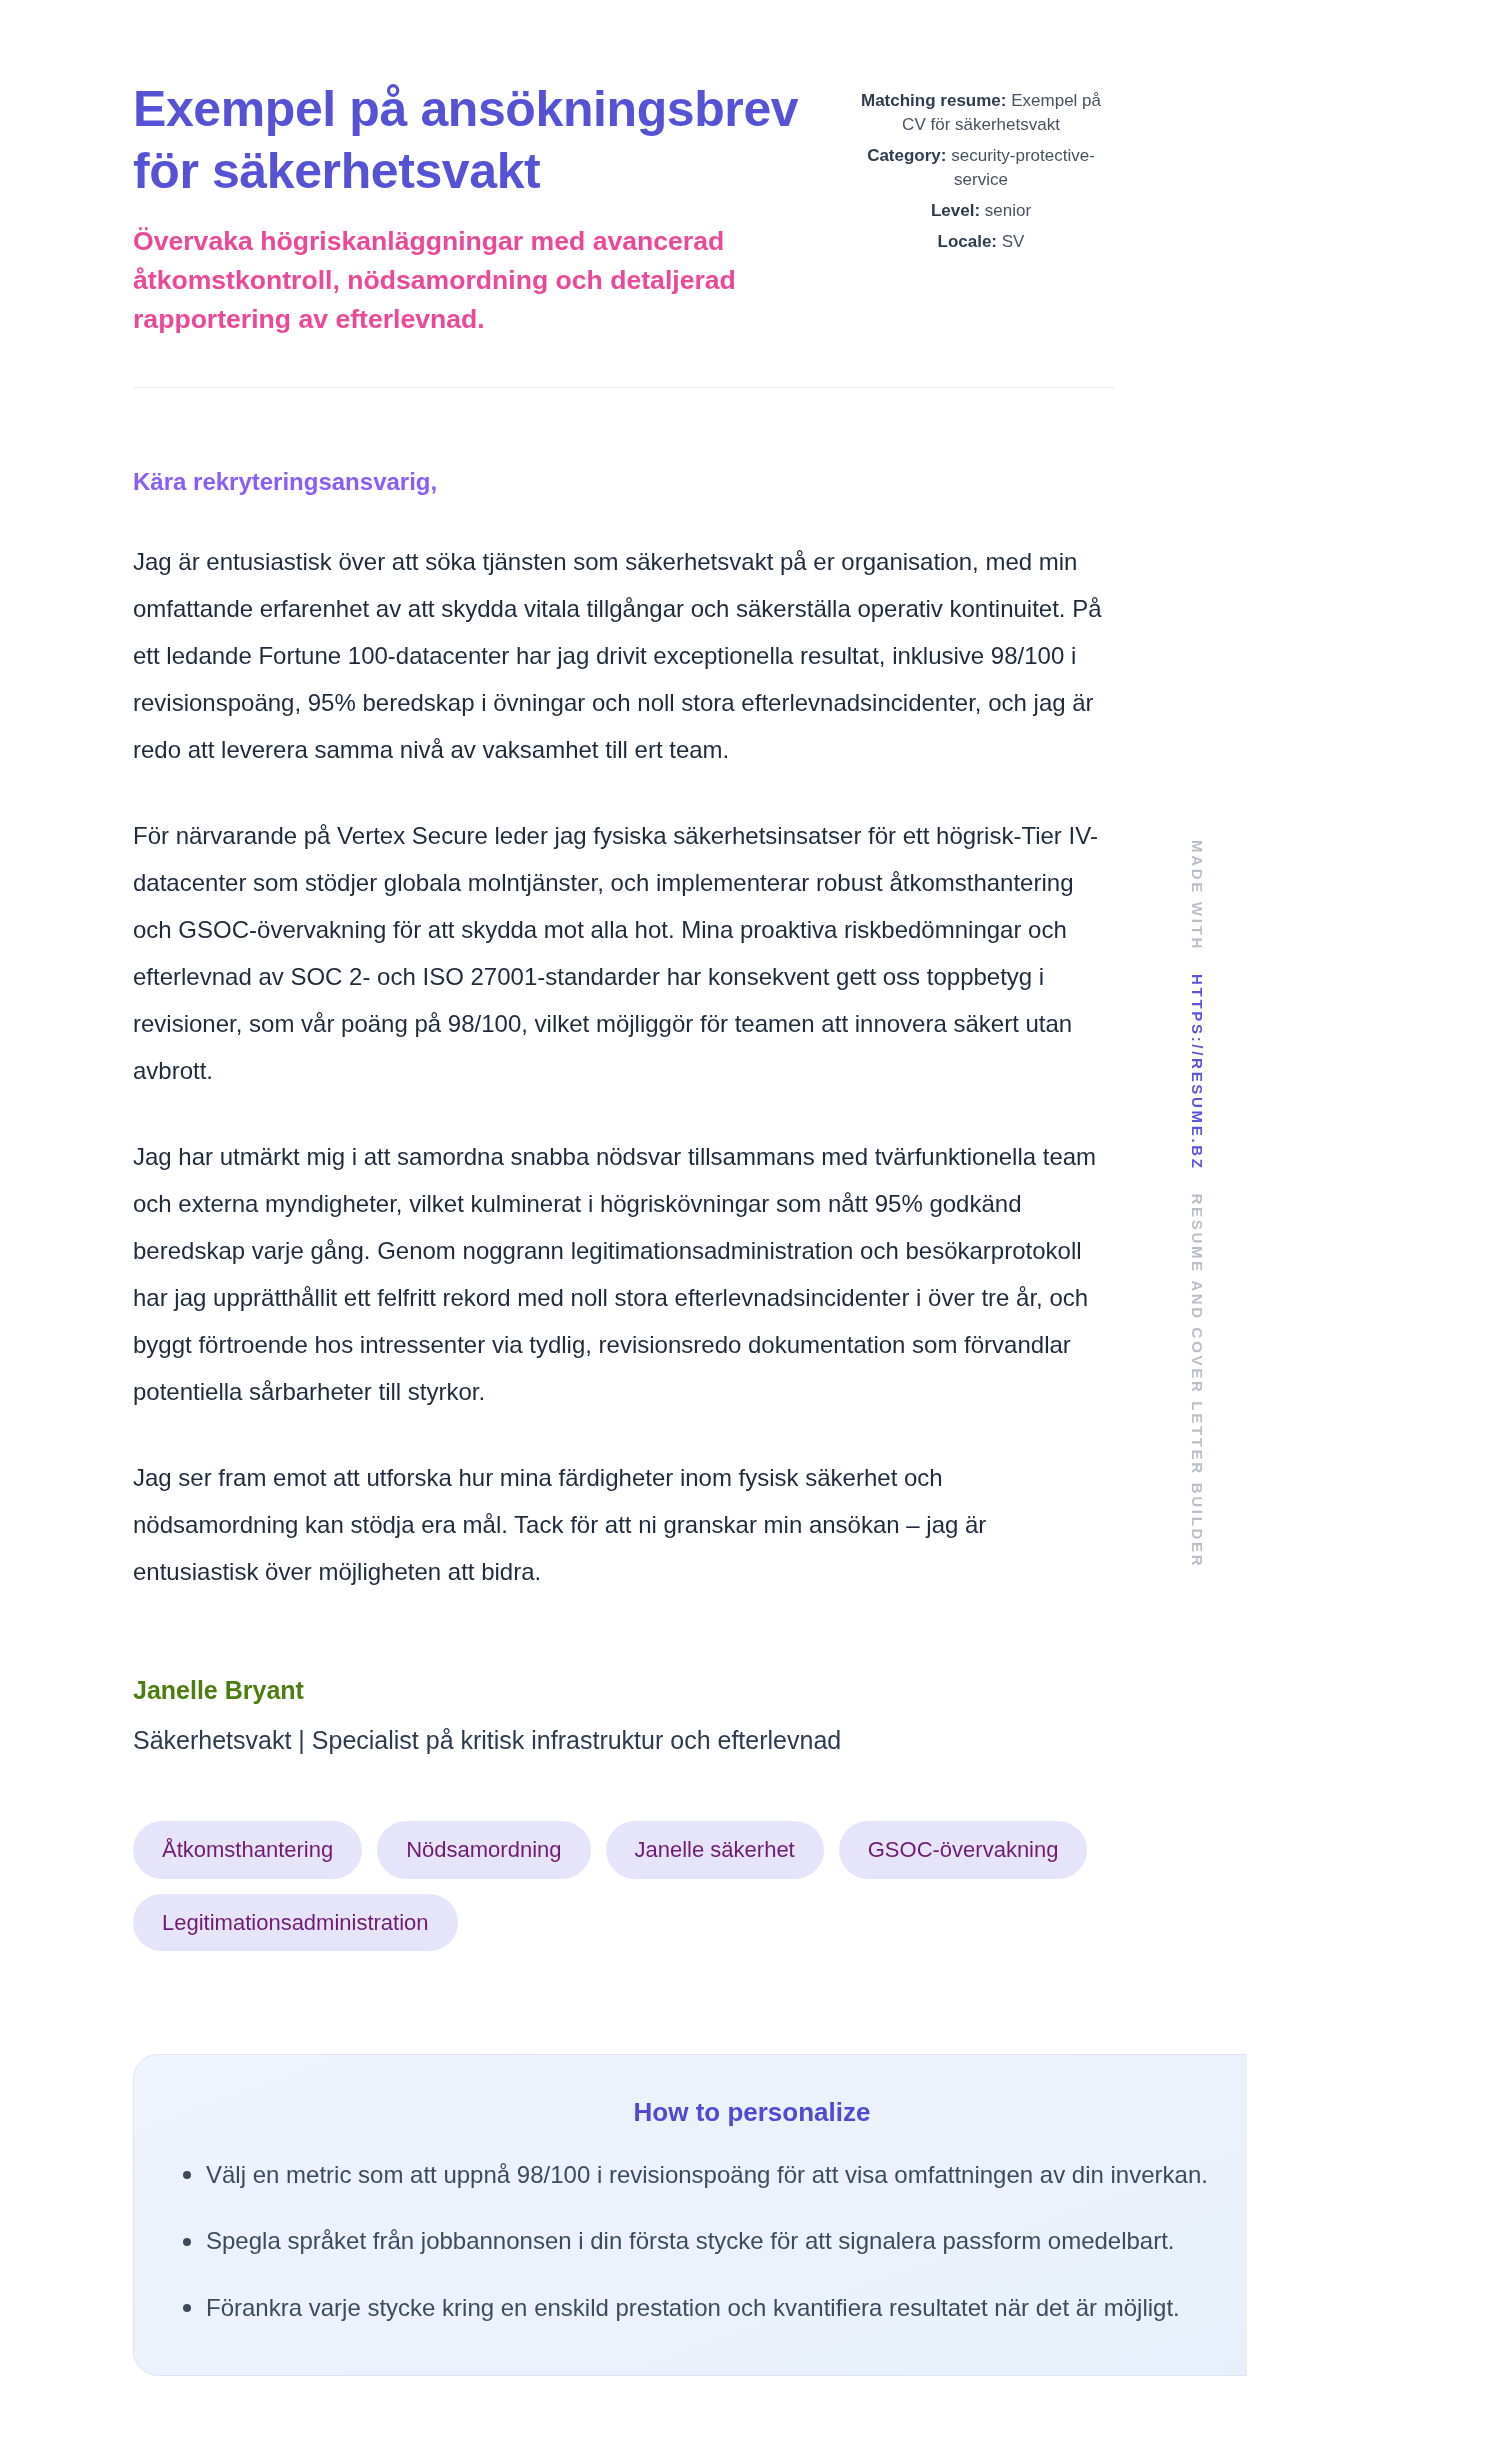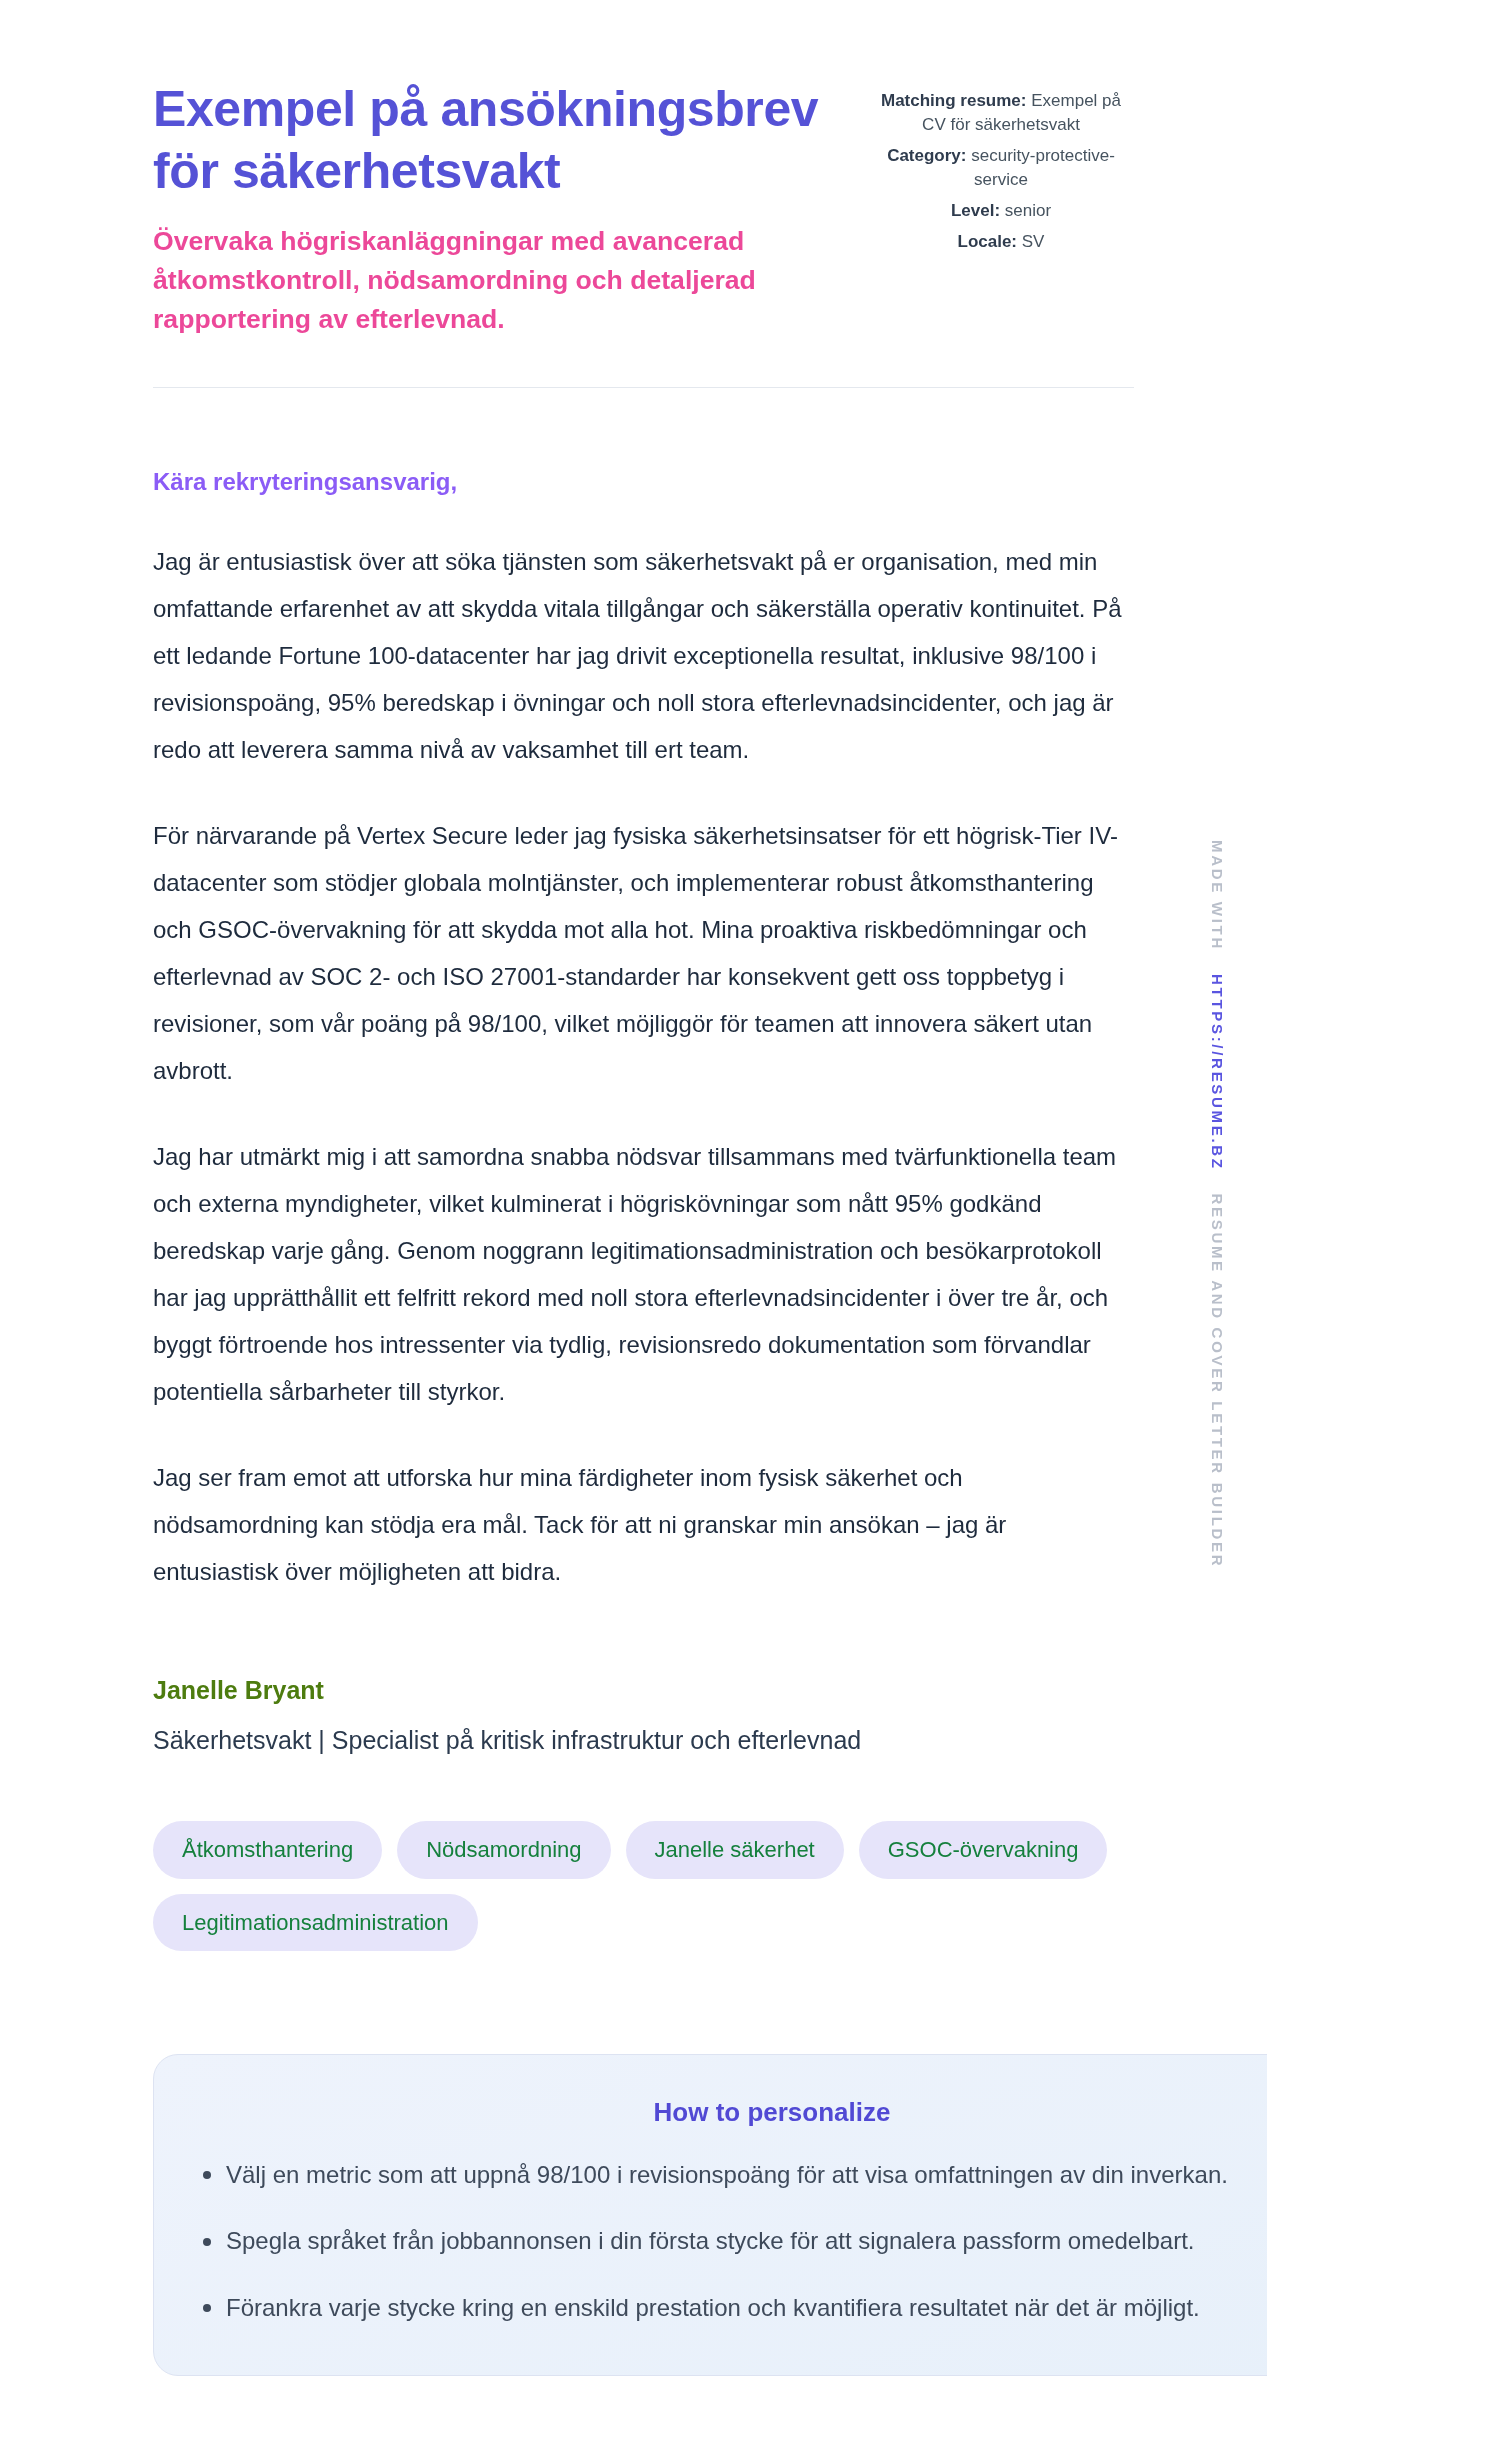--- a/index.html
+++ b/index.html
@@ -3,21 +3,20 @@
 <meta charset="utf-8">
 <style>
   html,body{margin:0;padding:0;background:#ffffff;}
   .page{
     position:relative;
     width:1247px;height:2462px;
     background:#ffffff;
     font-family:"Liberation Sans", sans-serif;
     overflow:hidden;
     box-sizing:border-box;
-    margin-left:20px;
   }
   .content{
     box-sizing:border-box;
     width:100%;
     padding:78px 133px 0 133px;
   }
   
   .header{display:flex;justify-content:space-between;align-items:flex-start;}
   .header-left{max-width:904px;}
   .page-title{
@@ -72,21 +71,21 @@
   .chips{
     margin-top:62px;
     display:flex;flex-wrap:wrap;gap:15px;
     max-width:1241px;
   }
   .chip{
     display:inline-block;
     box-sizing:border-box;
     padding:15px 29px;
     background:#e6e4fa;
-    color:#15803d;
+    color:#701a75;
     font-size:22px;line-height:27.5px;font-weight:400;
     border-radius:30px;
     white-space:nowrap;
   }
   
   .tips-box{
     box-sizing:border-box;
     margin-top:103px;
     width:1239px;
     background:linear-gradient(160deg,#eef3fc 0%,#e7f0fa 100%);

